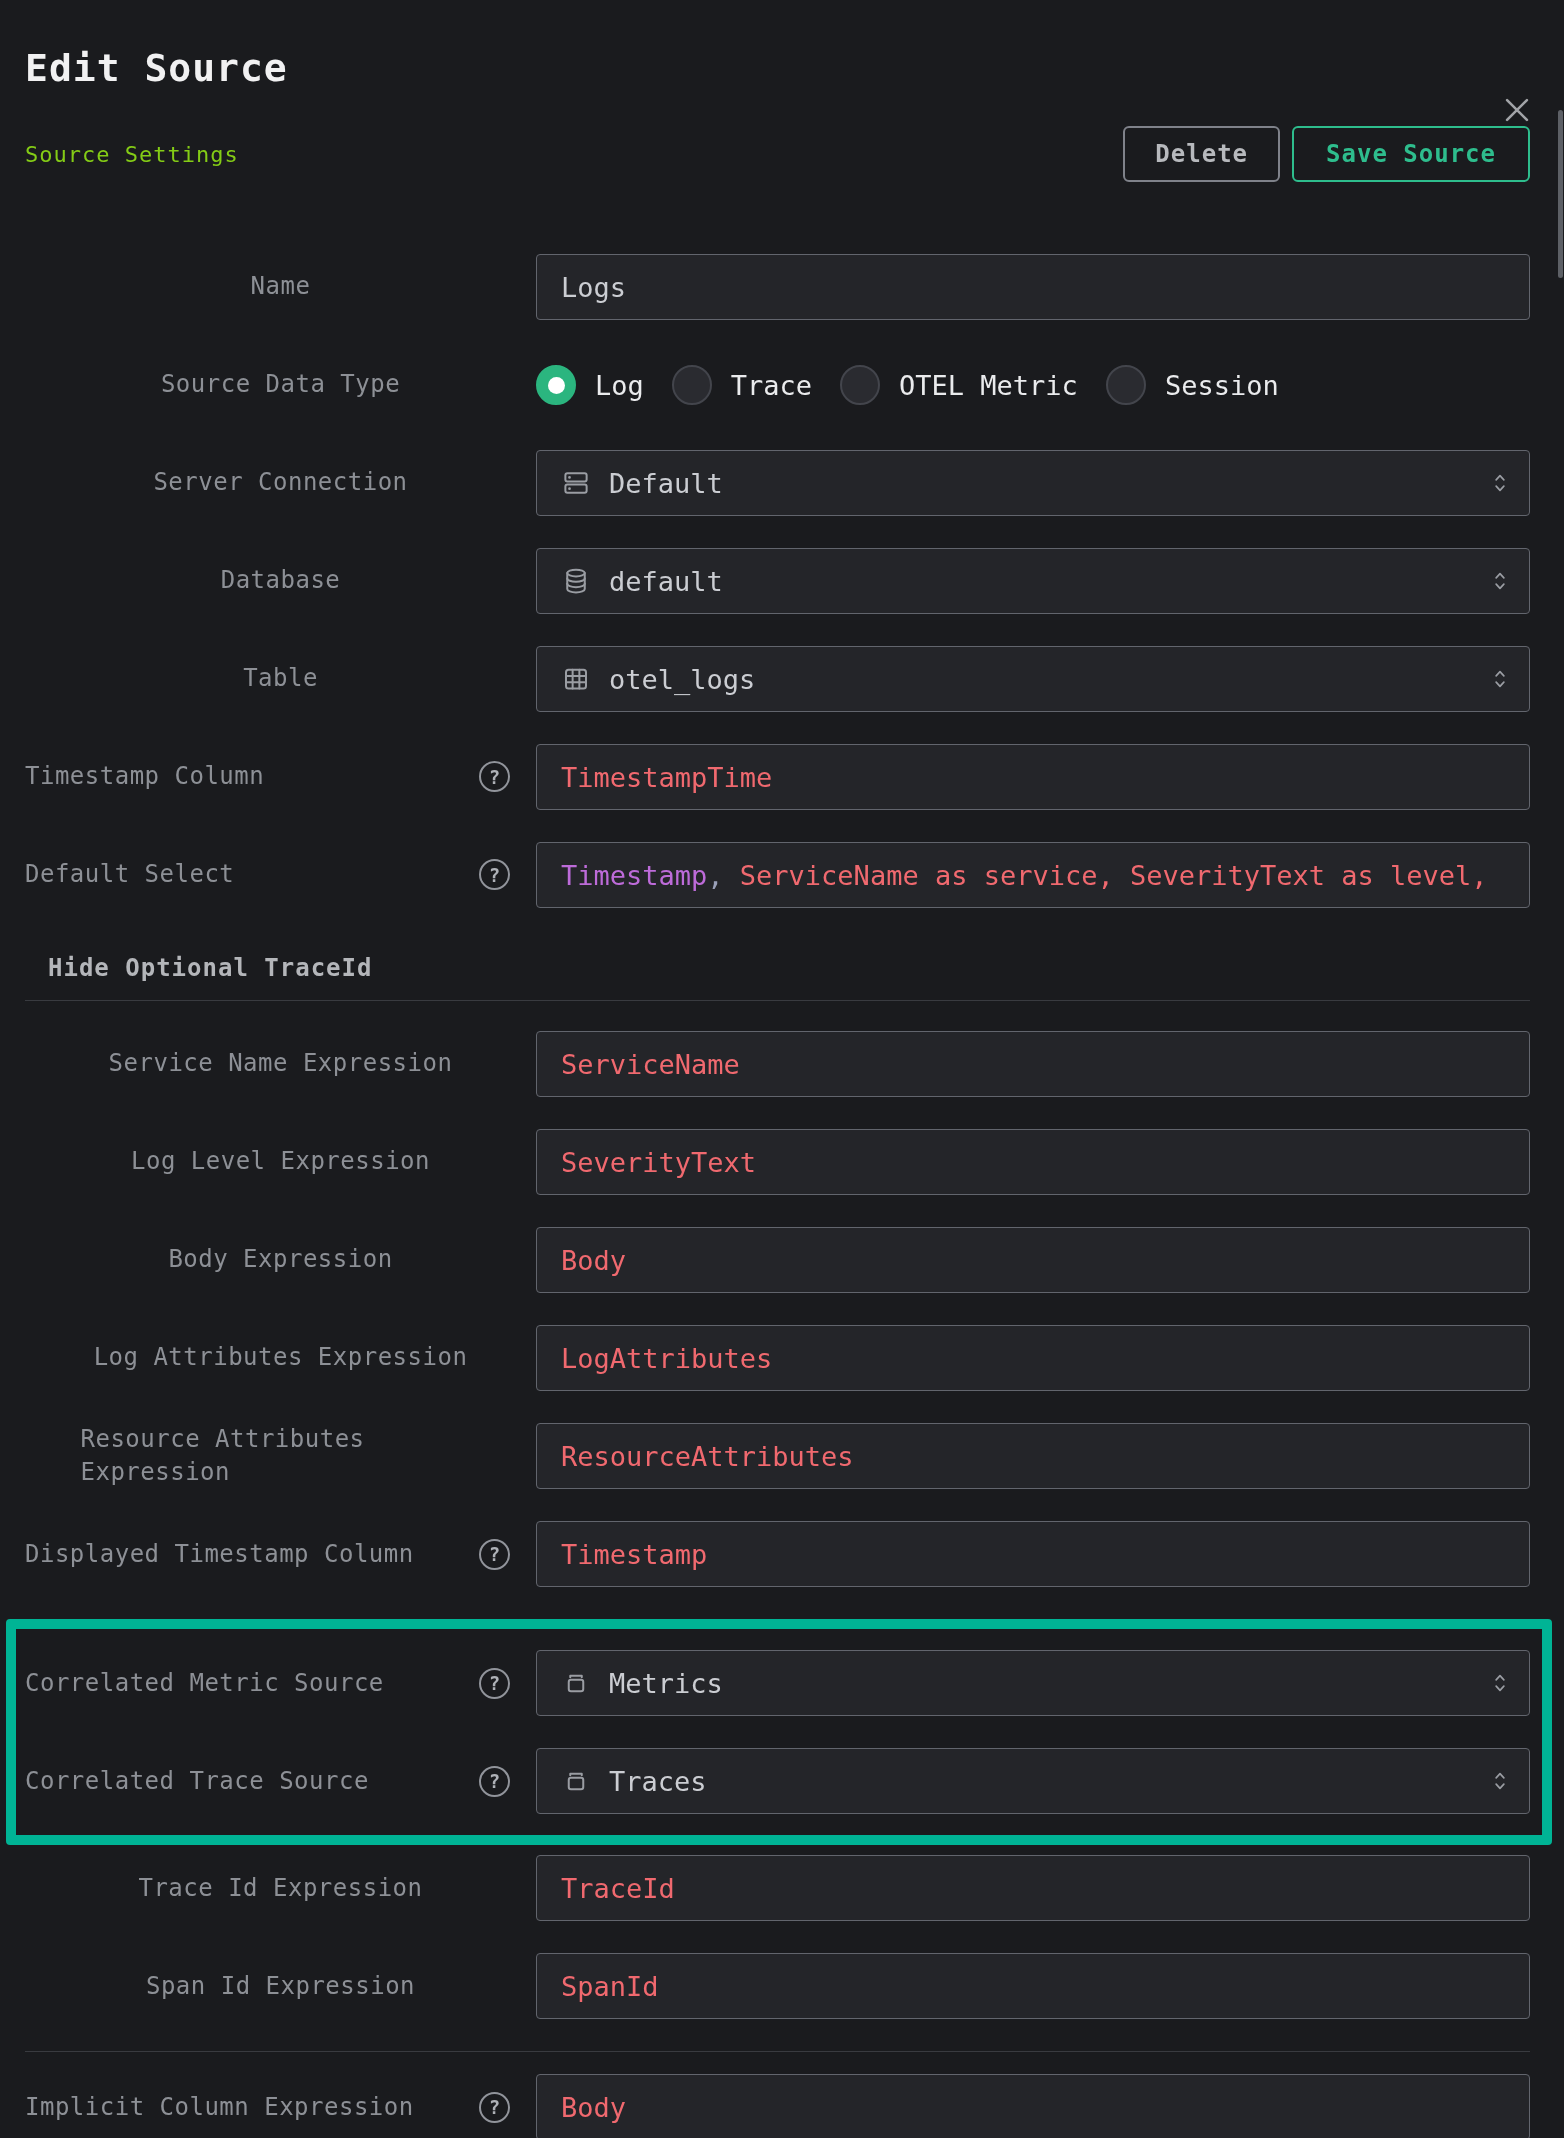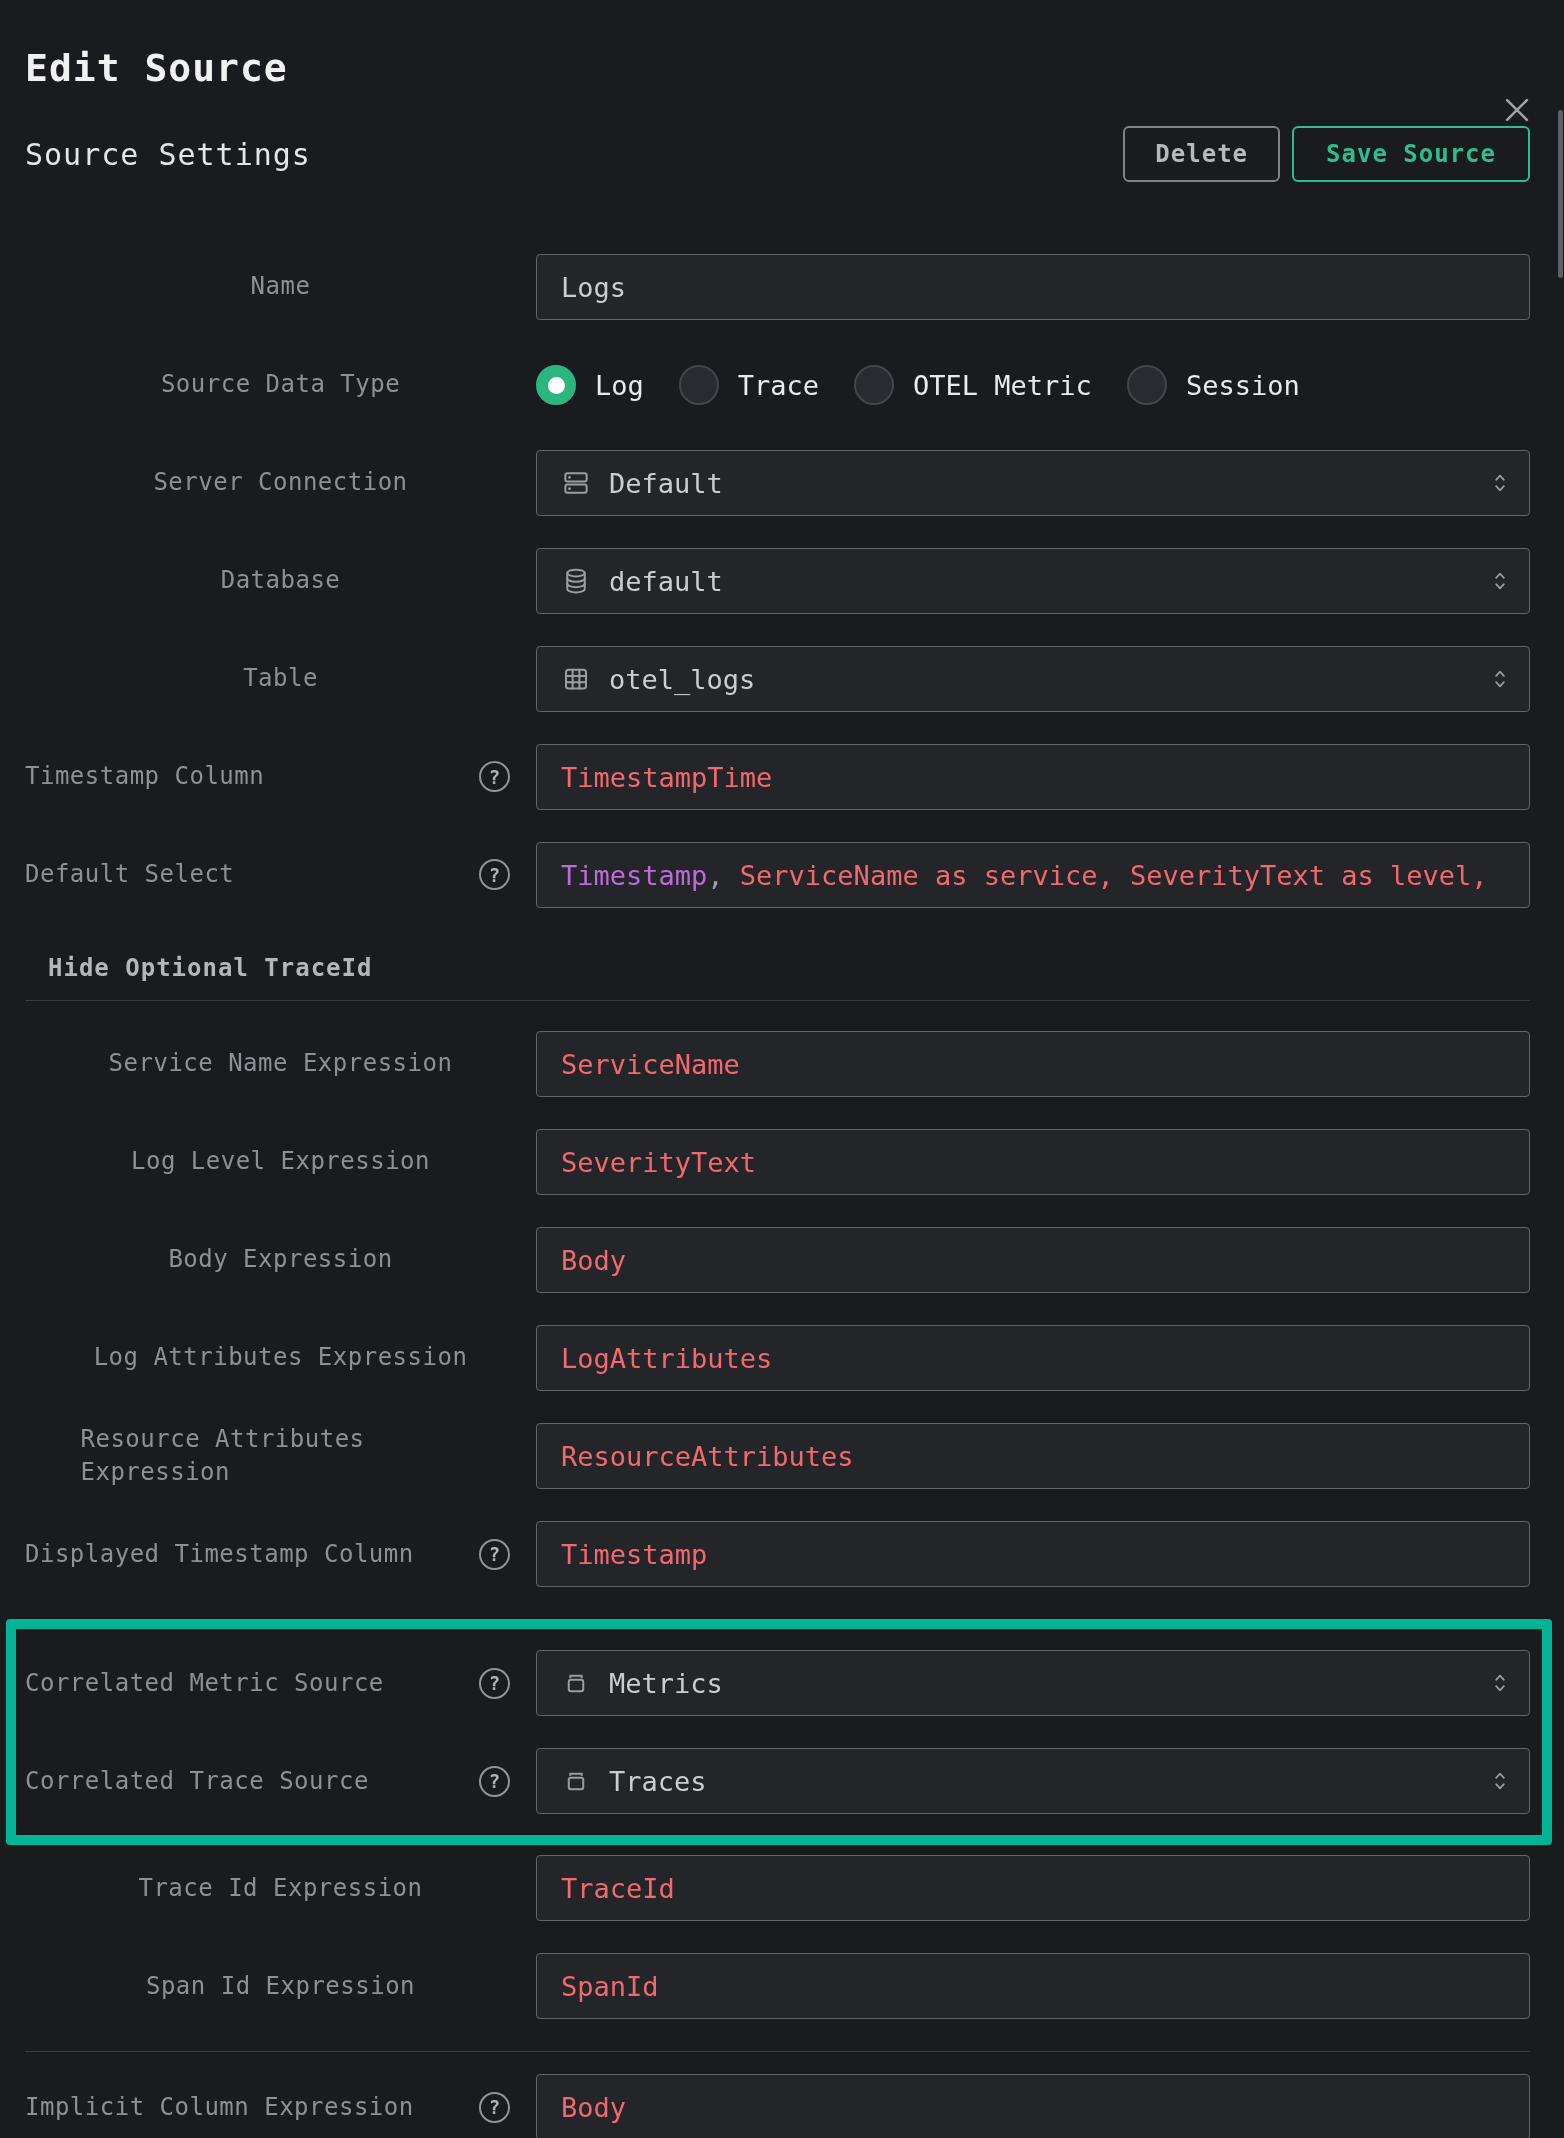--- a/index.html
+++ b/index.html
@@ -20,21 +20,21 @@
   body{
     width:1564px;height:2138px;overflow:hidden;position:relative;
     font-family:"DejaVu Sans Mono","Liberation Mono",monospace;
     color:var(--value);
   }
   .modal{padding:0 34px 0 25px;position:relative;height:100%;}
 
   .page-title{margin-top:46px;font-size:38px;font-weight:bold;color:#f1f1f2;letter-spacing:1px;}
 
   .header-row{margin-top:36px;display:flex;align-items:center;height:56px;}
-  .section-title{font-size:30px;color:#e5e5e5;letter-spacing:1px;}
+  .section-title{font-size:22px;color:#84cc16;letter-spacing:1px;}
   .header-actions{margin-left:auto;display:flex;gap:12px;}
   .btn{height:56px;display:flex;align-items:center;justify-content:center;
        background:transparent;border-radius:6px;font-size:24px;font-weight:bold;
        font-family:inherit;cursor:pointer;letter-spacing:1px;}
   .btn-delete{border:2px solid #7f828a;color:#b7b9bd;padding:0 30px;}
   .btn-save{border:2px solid var(--accent-green);color:var(--accent-green);padding:0 32px;}
 
   .close-btn{position:absolute;top:44px;right:27px;width:40px;height:40px;
              display:flex;align-items:center;justify-content:center;cursor:pointer;}
 
@@ -54,21 +54,21 @@
        white-space:nowrap;overflow:hidden;}
   .box.select{cursor:pointer;padding-right:16px;}
   .box .sel-icon{display:flex;margin-right:18px;flex:0 0 auto;}
   .box .chev{margin-left:auto;display:flex;flex:0 0 auto;}
   .val{color:var(--value);}
   .expr{color:var(--expression-red);}
   .kw{color:var(--keyword-purple);}
   .punct{color:var(--punct-gray);}
 
   
-  .radio-group{display:flex;align-items:center;gap:35px;height:66px;}
+  .radio-group{display:flex;align-items:center;gap:28px;height:66px;}
   .radio{display:flex;align-items:center;gap:19px;cursor:pointer;}
   .radio .circle{width:40px;height:40px;border-radius:50%;background:#2a2b30;
                  border:2px solid #43454c;display:flex;align-items:center;justify-content:center;}
   .radio.selected .circle{background:var(--radio-green);border-color:var(--radio-green);}
   .radio .dot{width:17px;height:17px;border-radius:50%;background:transparent;}
   .radio.selected .dot{background:#ffffff;}
   .radio .r-label{font-size:27px;color:#eaebed;}
 
   .optional-header{margin-top:46px;}
   .optional-toggle{display:inline-block;margin-left:23px;font-size:24px;font-weight:bold;

